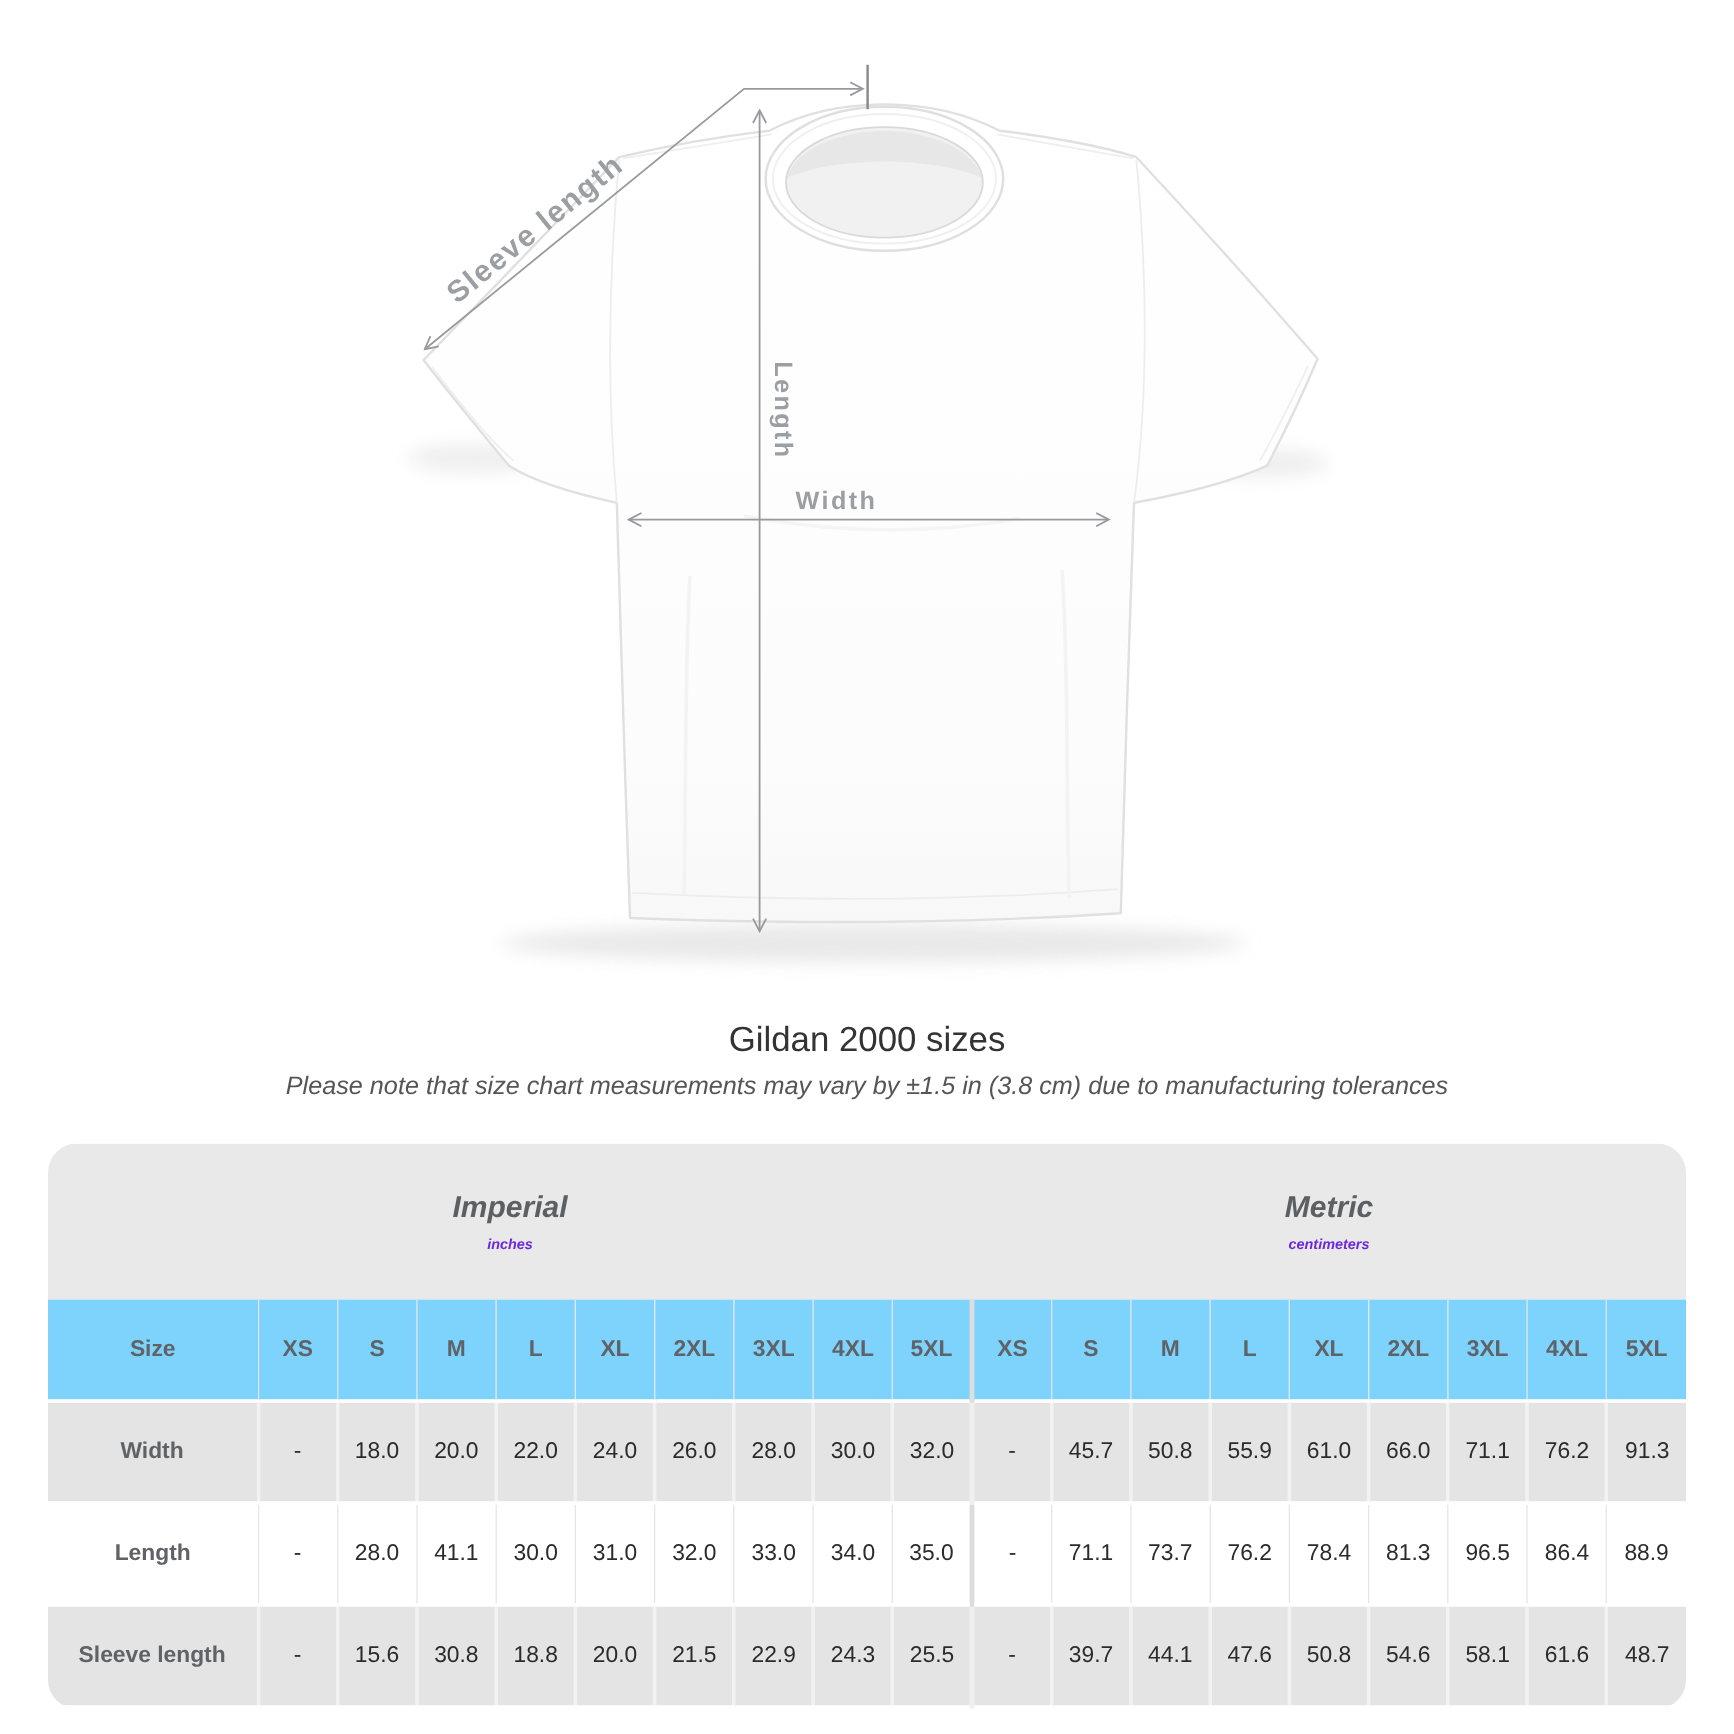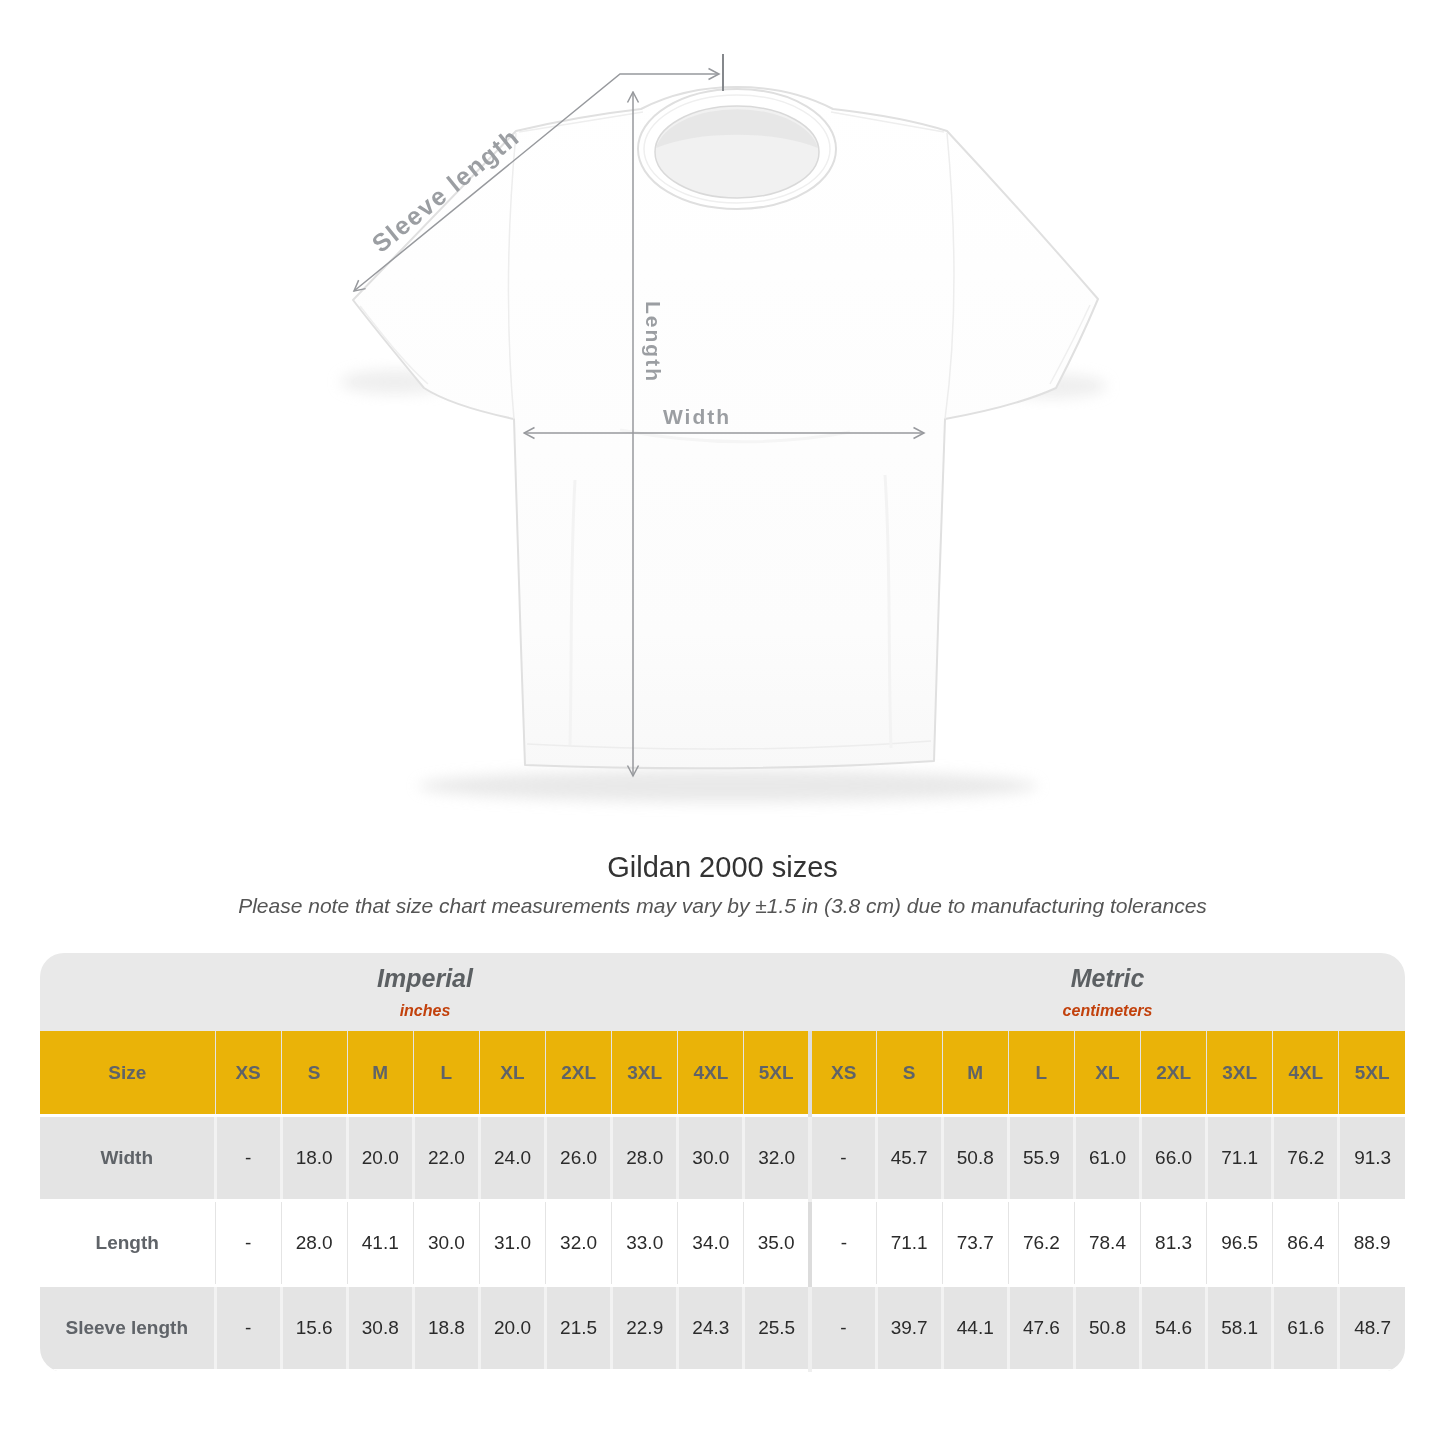--- a/index.html
+++ b/index.html
@@ -21,26 +21,26 @@
   .table-wrap{
     margin:34px 40px 0 40px;
     border-radius:24px;overflow:hidden;
   }
   table{
     width:100%;border-collapse:collapse;table-layout:fixed;
     font-family:"Liberation Sans", sans-serif;
   }
   th,td{text-align:center;vertical-align:middle;padding:0;}
   
-  .section-row th{background:#e9e9e9;height:78px;}
+  .section-row th{background:#e9e9e9;height:130px;}
   .sec-label{font-size:25px;font-weight:bold;font-style:italic;color:#5c6063;}
-  .sec-sub{font-size:16px;font-style:italic;color:#c2410c;margin-top:9px;}
+  .sec-sub{font-size:12px;font-style:italic;color:#6d28d9;margin-top:9px;}
   
   .head-row th{
-    background:#eab308;height:83px;
+    background:#7dd3fc;height:83px;
     font-size:19px;font-weight:bold;color:#5f6368;
     border-left:1px solid #e4e4e4;
   }
   .head-row th:first-child{border-left:none;}
   .head-row th.metric-start{border-left:4px solid #dedede;}
   
   tbody tr{height:85px;}
   tbody th.label-col{font-size:19px;font-weight:bold;color:#5f6368;}
   tbody td{font-size:19px;color:#2b2b2b;}
   .white-row th,.white-row td{background:#ffffff;border-left:1px solid #e4e4e4;}

